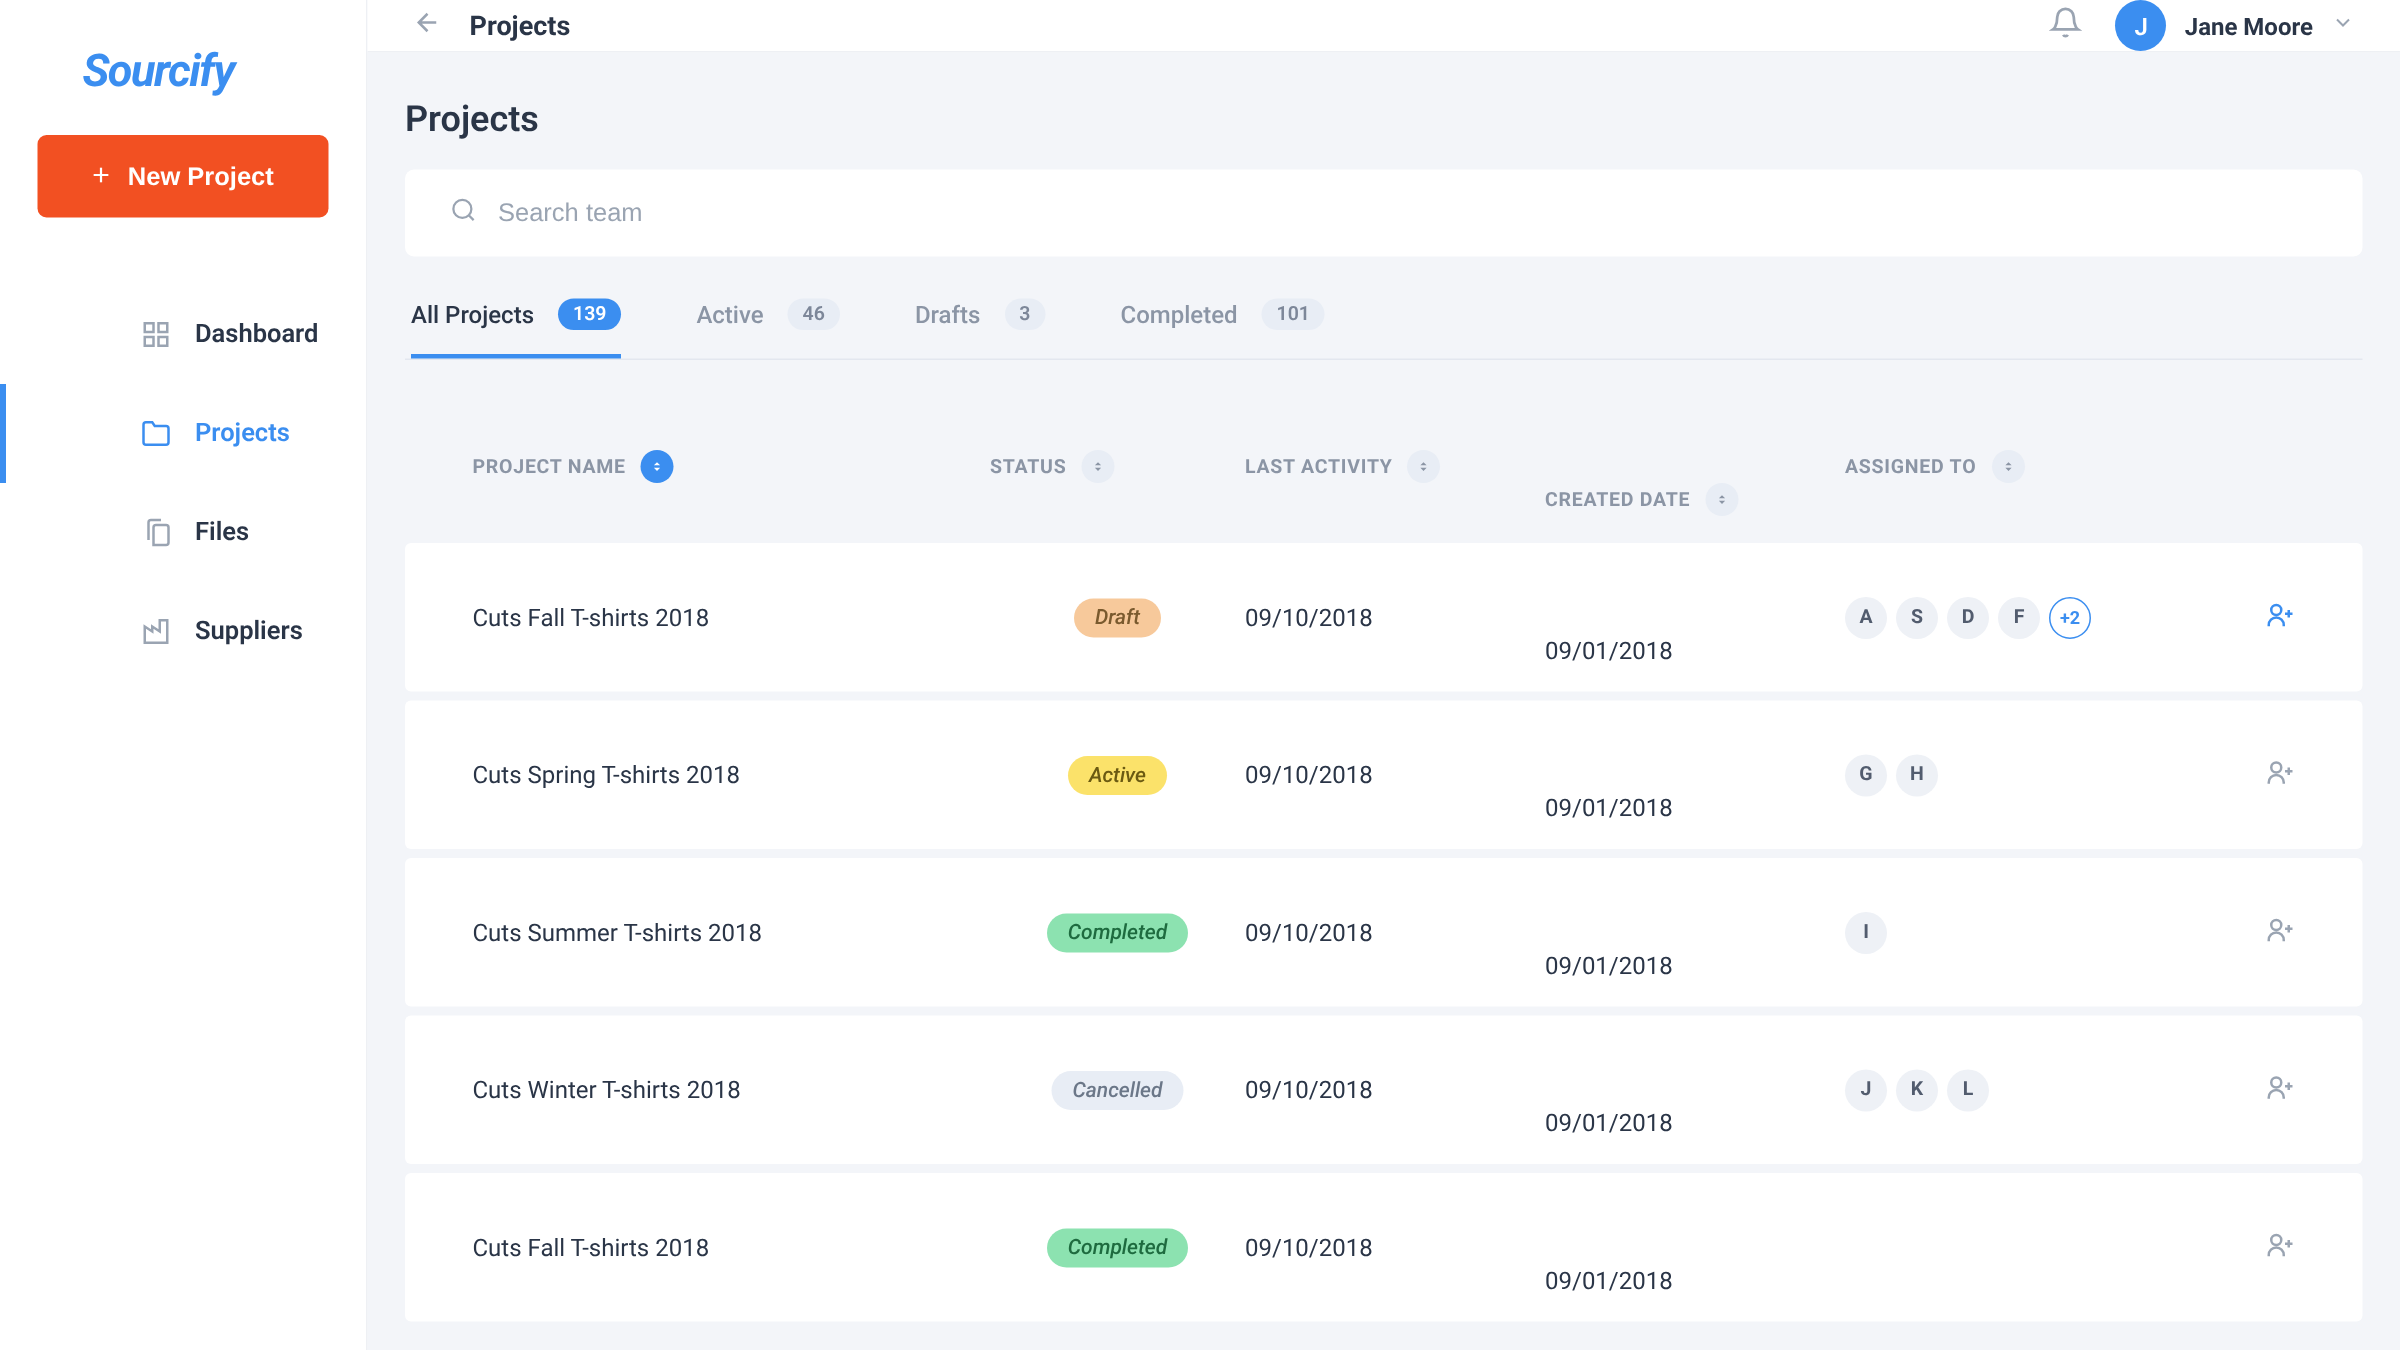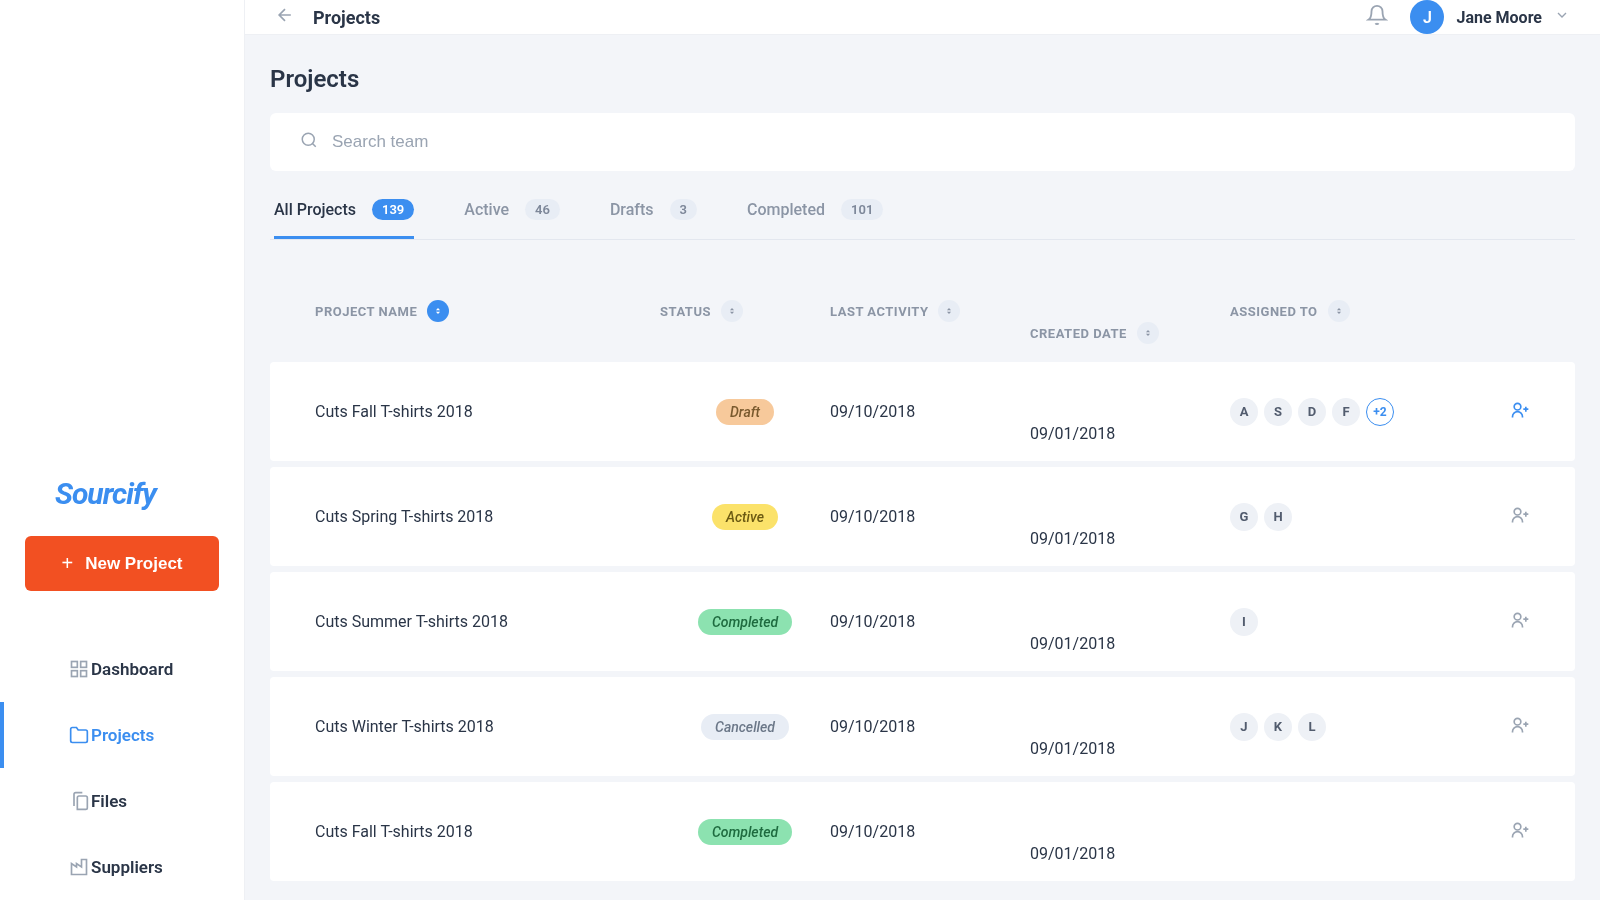--- a/index.html
+++ b/index.html
@@ -12,21 +12,20 @@
   overflow: hidden;
 }
 .app { display: flex; height: 100%; }
 .sidebar {
   width: 265px;
   background: #fff;
   border-right: 1px solid #eef0f4;
   display: flex;
   flex-direction: column;
   padding-top: 20px;
-  justify-content: flex-end;
 }
 .logo {
   font-size: 30px;
   font-weight: 700;
   font-style: italic;
   color: #3b8ef0;
   padding: 10px 30px 25px 55px;
   letter-spacing: -1px;
 }
 .new-project-btn {
@@ -42,22 +41,22 @@
   align-items: center;
   justify-content: center;
   gap: 12px;
   cursor: pointer;
 }
 .new-project-btn .plus { font-size: 20px; font-weight: 300; }
 .nav { margin-top: 20px; }
 .nav-item {
   display: flex;
   align-items: center;
-  gap: 0;
-  padding: 22px 30px 22px 65px;
+  gap: 14px;
+  padding: 22px 30px 22px 90px;
   font-size: 17px;
   font-weight: 600;
   color: #2a3547;
   cursor: pointer;
   border-left: 4px solid transparent;
 }
 .nav-item.active {
   color: #3b8ef0;
   border-left: 4px solid #3b8ef0;
 }

